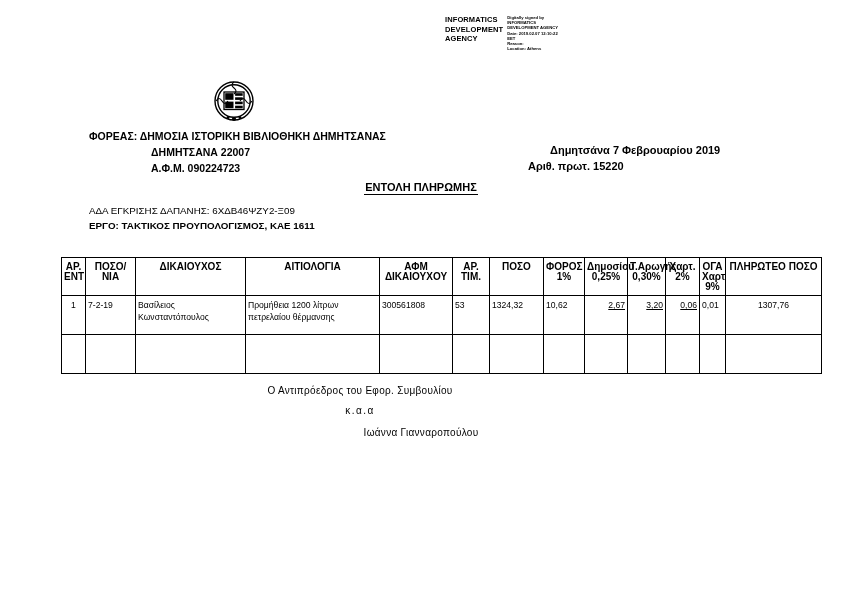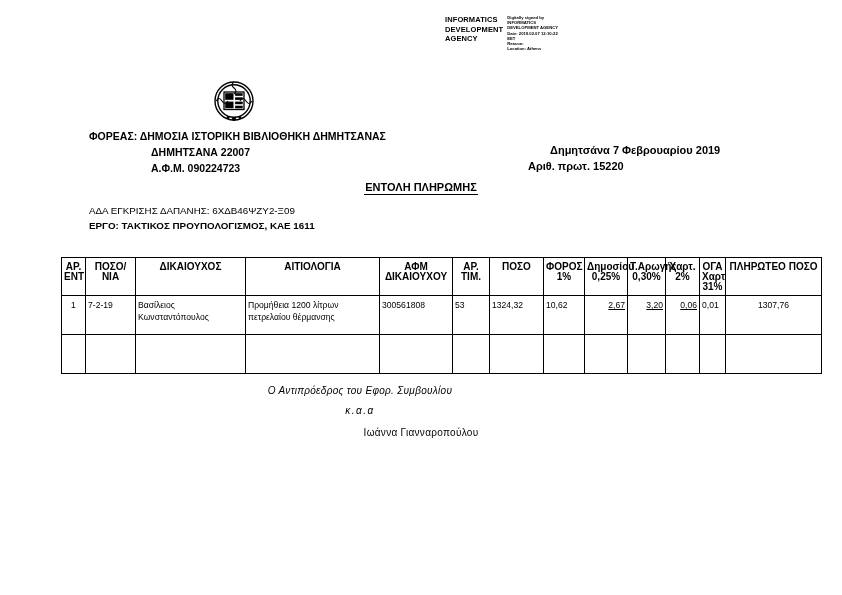--- a/index.html
+++ b/index.html
@@ -188,21 +188,20 @@
 
   
   .sign-area {
     position: absolute;
     top: 381px;
     left: 0;
     width: 720px;
     text-align: center;
     font-size: 10px;
     line-height: 20px;
-    font-style: italic;
   }
   .sign-title { letter-spacing: 0.3px; }
   .sign-kaa { letter-spacing: 1.5px; }
   .sign-name {
     position: absolute;
     top: 427px;
     left: 0;
     width: 842px;
     text-align: center;
     font-size: 10px;
@@ -297,21 +296,21 @@
           <th>ΠΟΣΟ/ΝΙΑ</th>
           <th>ΔΙΚΑΙΟΥΧΟΣ</th>
           <th>ΑΙΤΙΟΛΟΓΙΑ</th>
           <th>ΑΦΜ ΔΙΚΑΙΟΥΧΟΥ</th>
           <th>ΑΡ. ΤΙΜ.</th>
           <th>ΠΟΣΟ</th>
           <th>ΦΟΡΟΣ 1%</th>
           <th class="small-h">Δημοσίου 0,25%</th>
           <th class="small-h">Τ.Αρωγής 0,30%</th>
           <th class="small-h">Χαρτ. 2%</th>
-          <th class="small-h">ΟΓΑ Χαρτ 31%</th>
+          <th class="small-h">ΟΓΑ Χαρτ 9%</th>
           <th>ΠΛΗΡΩΤΕΟ   ΠΟΣΟ</th>
         </tr>
       </thead>
       <tbody>
         <tr>
           <td class="c">1</td>
           <td class="l">7-2-19</td>
           <td class="l">
             <span class="cell-2line">Βασίλειος</span>
             <span class="cell-2line">Κωνσταντόπουλος</span>

